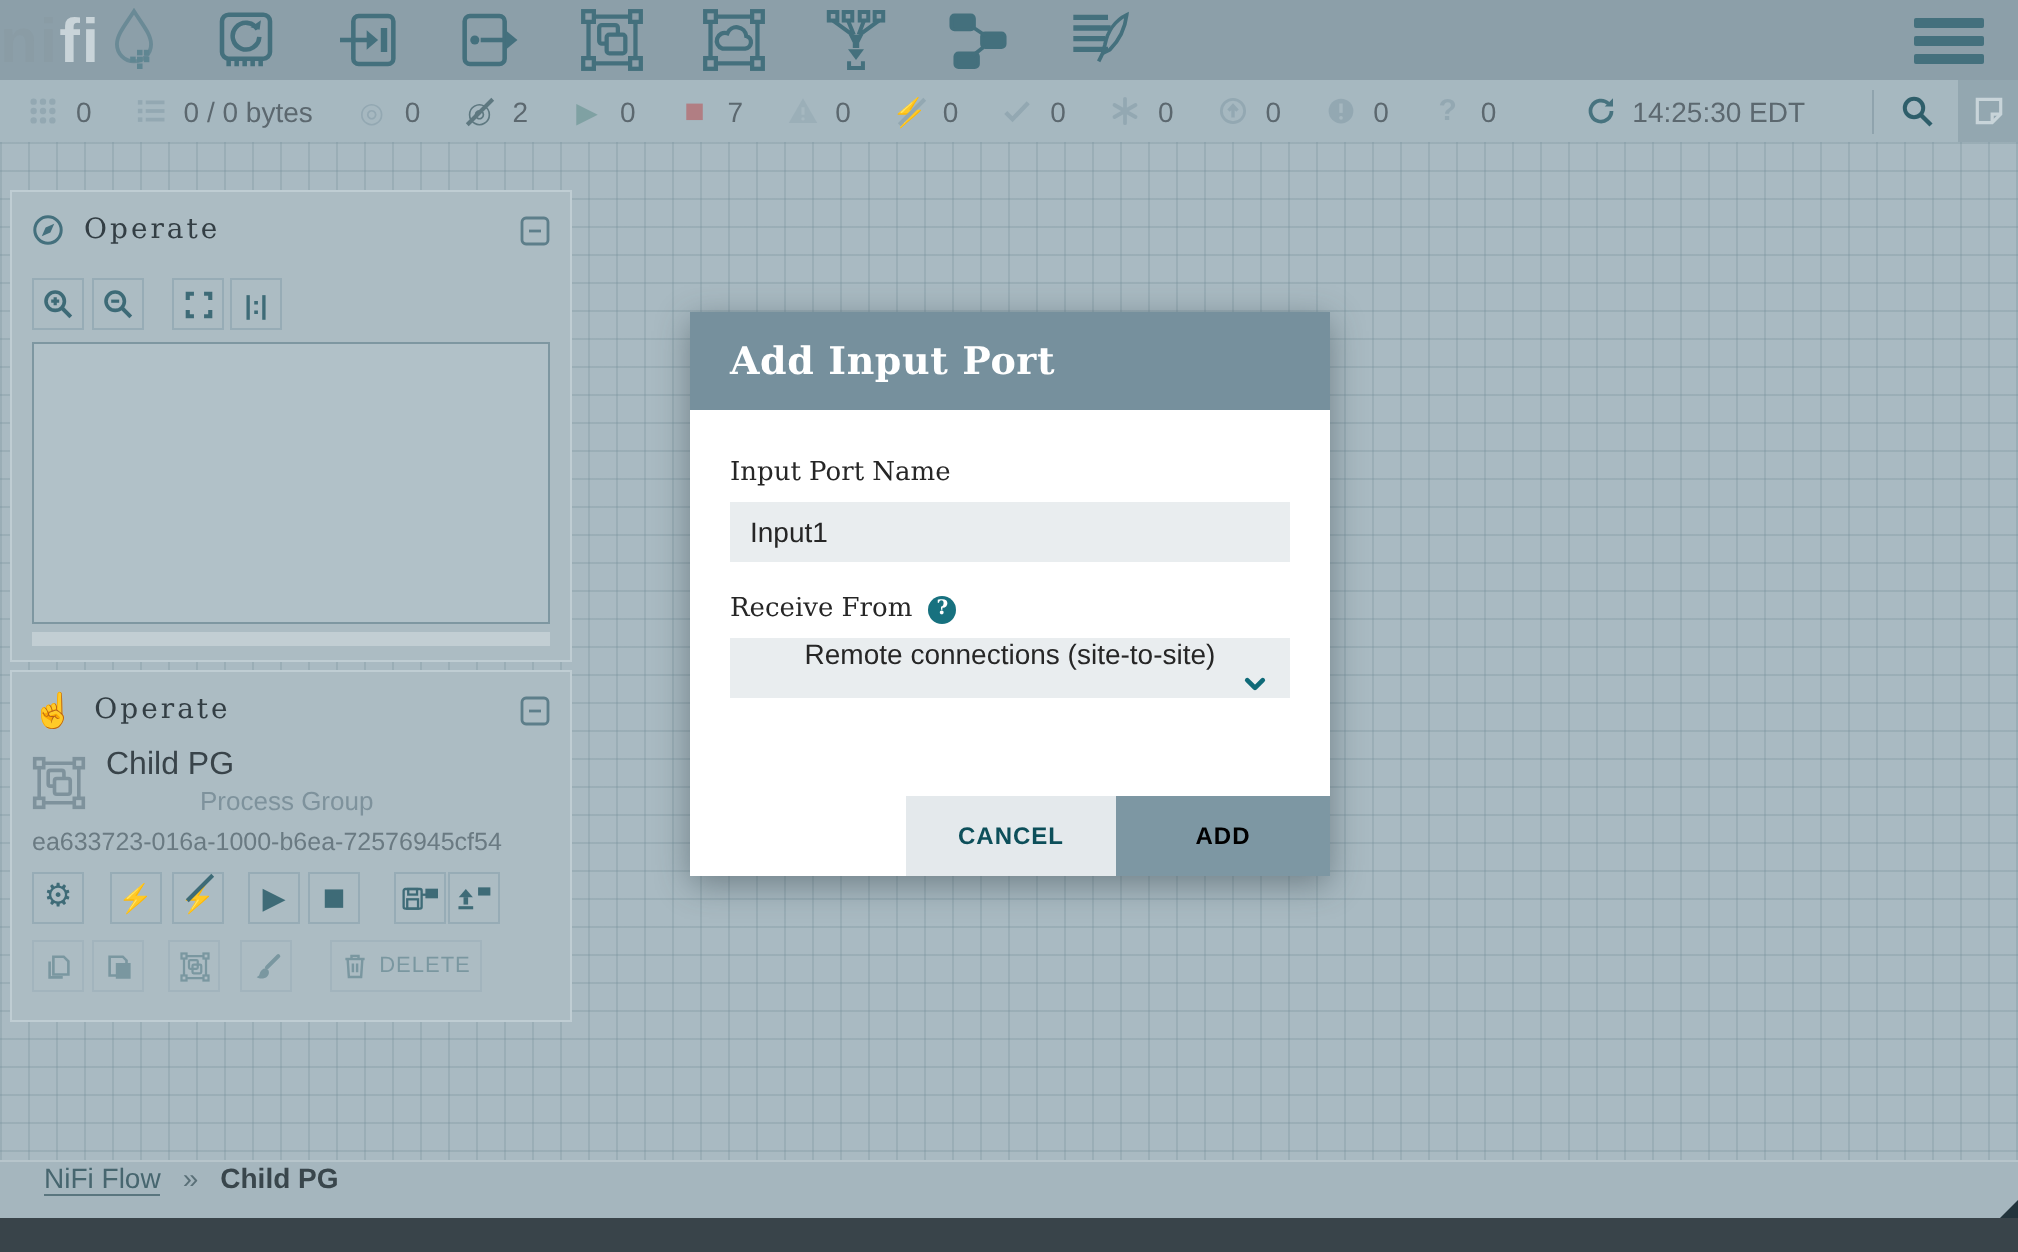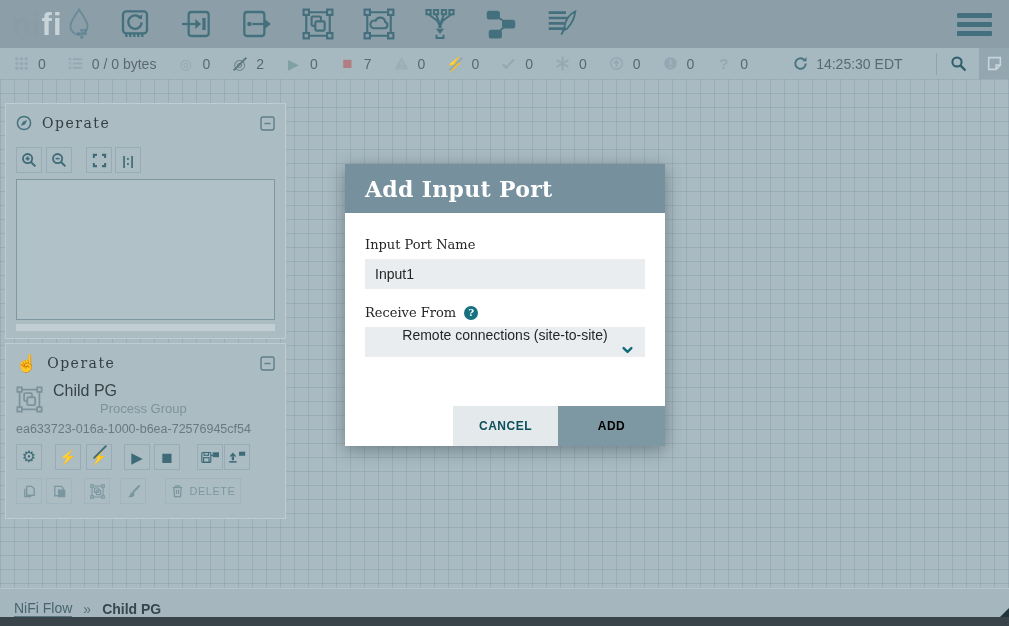--- a/index.html
+++ b/index.html
@@ -3,21 +3,21 @@
 <meta charset="utf-8">
 <style>
   * { margin:0; padding:0; box-sizing:border-box; }
   html,body { width:1009px; height:626px; overflow:hidden; background:#39444A; }
   body { font-family:"Liberation Sans", sans-serif; }
   .app { position:relative; width:1009px; height:626px; overflow:hidden;
          --header-bg:#8C9FA9; --status-bg:#A6B8C0; --canvas-bg:#A9BAC2; --panel-bg:#ACBCC3;
          --tool-ic:#44707D; --teal:#3E6B77; --btn-border:#97ACB6; --txt:#39444A; --muted:#7E929C; }
 
   
-  .toolbar { height:48px; background:var(--header-bg); display:flex; align-items:center; padding-left:12px; }
+  .toolbar { height:40px; background:var(--header-bg); display:flex; align-items:center; }
   .logo { display:flex; align-items:center; margin-right:26px; }
   .logo-word { font-size:31px; font-weight:bold; letter-spacing:1px; line-height:1; }
   .logo-ni { color:#8A9CA5; } .logo-fi { color:#C9D4D9; }
   .logo-drop { margin-left:3px; }
   .tool-btn { width:34px; height:40px; margin-right:27px; display:flex; align-items:center; justify-content:center; color:var(--tool-ic); cursor:grab; }
   .tool-btn svg { width:32px; height:32px; }
   .hamburger { margin-left:auto; margin-right:17px; display:flex; flex-direction:column; gap:4px; cursor:pointer; }
   .hamburger i { display:block; width:35px; height:5px; border-radius:1px; background:var(--tool-ic); }
 
   
@@ -65,37 +65,37 @@
   .op-row { display:flex; padding:8px 10px 0; }
   .op-row .sq-btn .glyph { font-size:16px; }
   .disabled-row .sq-btn { opacity:.45; cursor:default; }
   .delete-btn { width:76px; height:26px; border:1px solid var(--btn-border); display:flex; align-items:center; justify-content:center; gap:6px; color:var(--teal); opacity:.45; font-size:11px; letter-spacing:.5px; }
 
   
   .glass { position:absolute; inset:0; background:transparent; pointer-events:none; }
   .dialog { position:absolute; left:345px; top:85px; width:320px; height:282px; background:#fff;
             box-shadow:0 4px 16px rgba(40,55,62,.45); }
   .dialog-header { height:49px; background:#76909D; display:flex; align-items:center; padding-left:20px; }
-  .dialog-title { font-family:"DejaVu Serif", serif; font-weight:bold; font-size:22px; color:#fff; letter-spacing:.3px; }
+  .dialog-title { font-family:"DejaVu Serif", serif; font-weight:bold; font-size:19px; color:#fff; letter-spacing:.3px; }
   .dialog-body { padding:24px 20px 0; }
   .field-label { font-family:"DejaVu Serif", serif; font-size:13px; color:#262626; display:flex; align-items:center; }
   .text-input { width:100%; height:30px; background:#E9EDEF; border:none; outline:none; margin-top:7px; margin-bottom:16px;
                 padding-left:10px; font-size:14px; color:#262626; font-family:"Liberation Sans", sans-serif; }
   .help-badge { width:14px; height:14px; border-radius:50%; background:#17717F; color:#fff; font-size:10px; font-weight:bold;
                 display:inline-flex; align-items:center; justify-content:center; margin-left:8px; cursor:pointer; }
   .select { width:100%; height:30px; background:#E9EDEF; margin-top:7px; display:flex; align-items:center; padding:0 10px; cursor:pointer;flex-direction:column; }
   .select-value { font-size:14px; color:#262626; }
   .select svg { margin-left:auto; width:15px; height:15px; color:#0F6A78; }
   .dialog-buttons { position:absolute; right:0; bottom:0; display:flex; }
   .dlg-btn { height:40px; display:flex; align-items:center; justify-content:center; font-size:12px; font-weight:bold; letter-spacing:.5px; cursor:pointer; }
   .cancel-btn { width:105px; background:#E4E9EC; color:#0D4F5A; }
   .add-btn { width:107px; background:#7D97A3; color:#000000; }
 
   
-  .breadcrumb { height:29px; background:#A5B6BE; border-top:1px solid #B7C5CB; display:flex; align-items:flex-end; padding-left:14px; font-size:14px; gap:11px; position:relative; }
+  .breadcrumb { height:29px; background:#A5B6BE; border-top:1px solid #B7C5CB; display:flex; align-items:flex-start; padding-left:22px; font-size:14px; gap:11px; position:relative; }
   .crumb-root { color:#47666F; border-bottom:1px solid rgba(71,102,111,.8); cursor:pointer; }
   .crumb-sep { color:#5A7078; }
   .crumb-current { color:#39464C; font-weight:bold; }
   .corner { position:absolute; right:0; bottom:0; width:0; height:0; border-left:9px solid transparent; border-bottom:9px solid #22343C; }
 
   svg { display:block; }
 </style>
 </head>
 <body>
 

